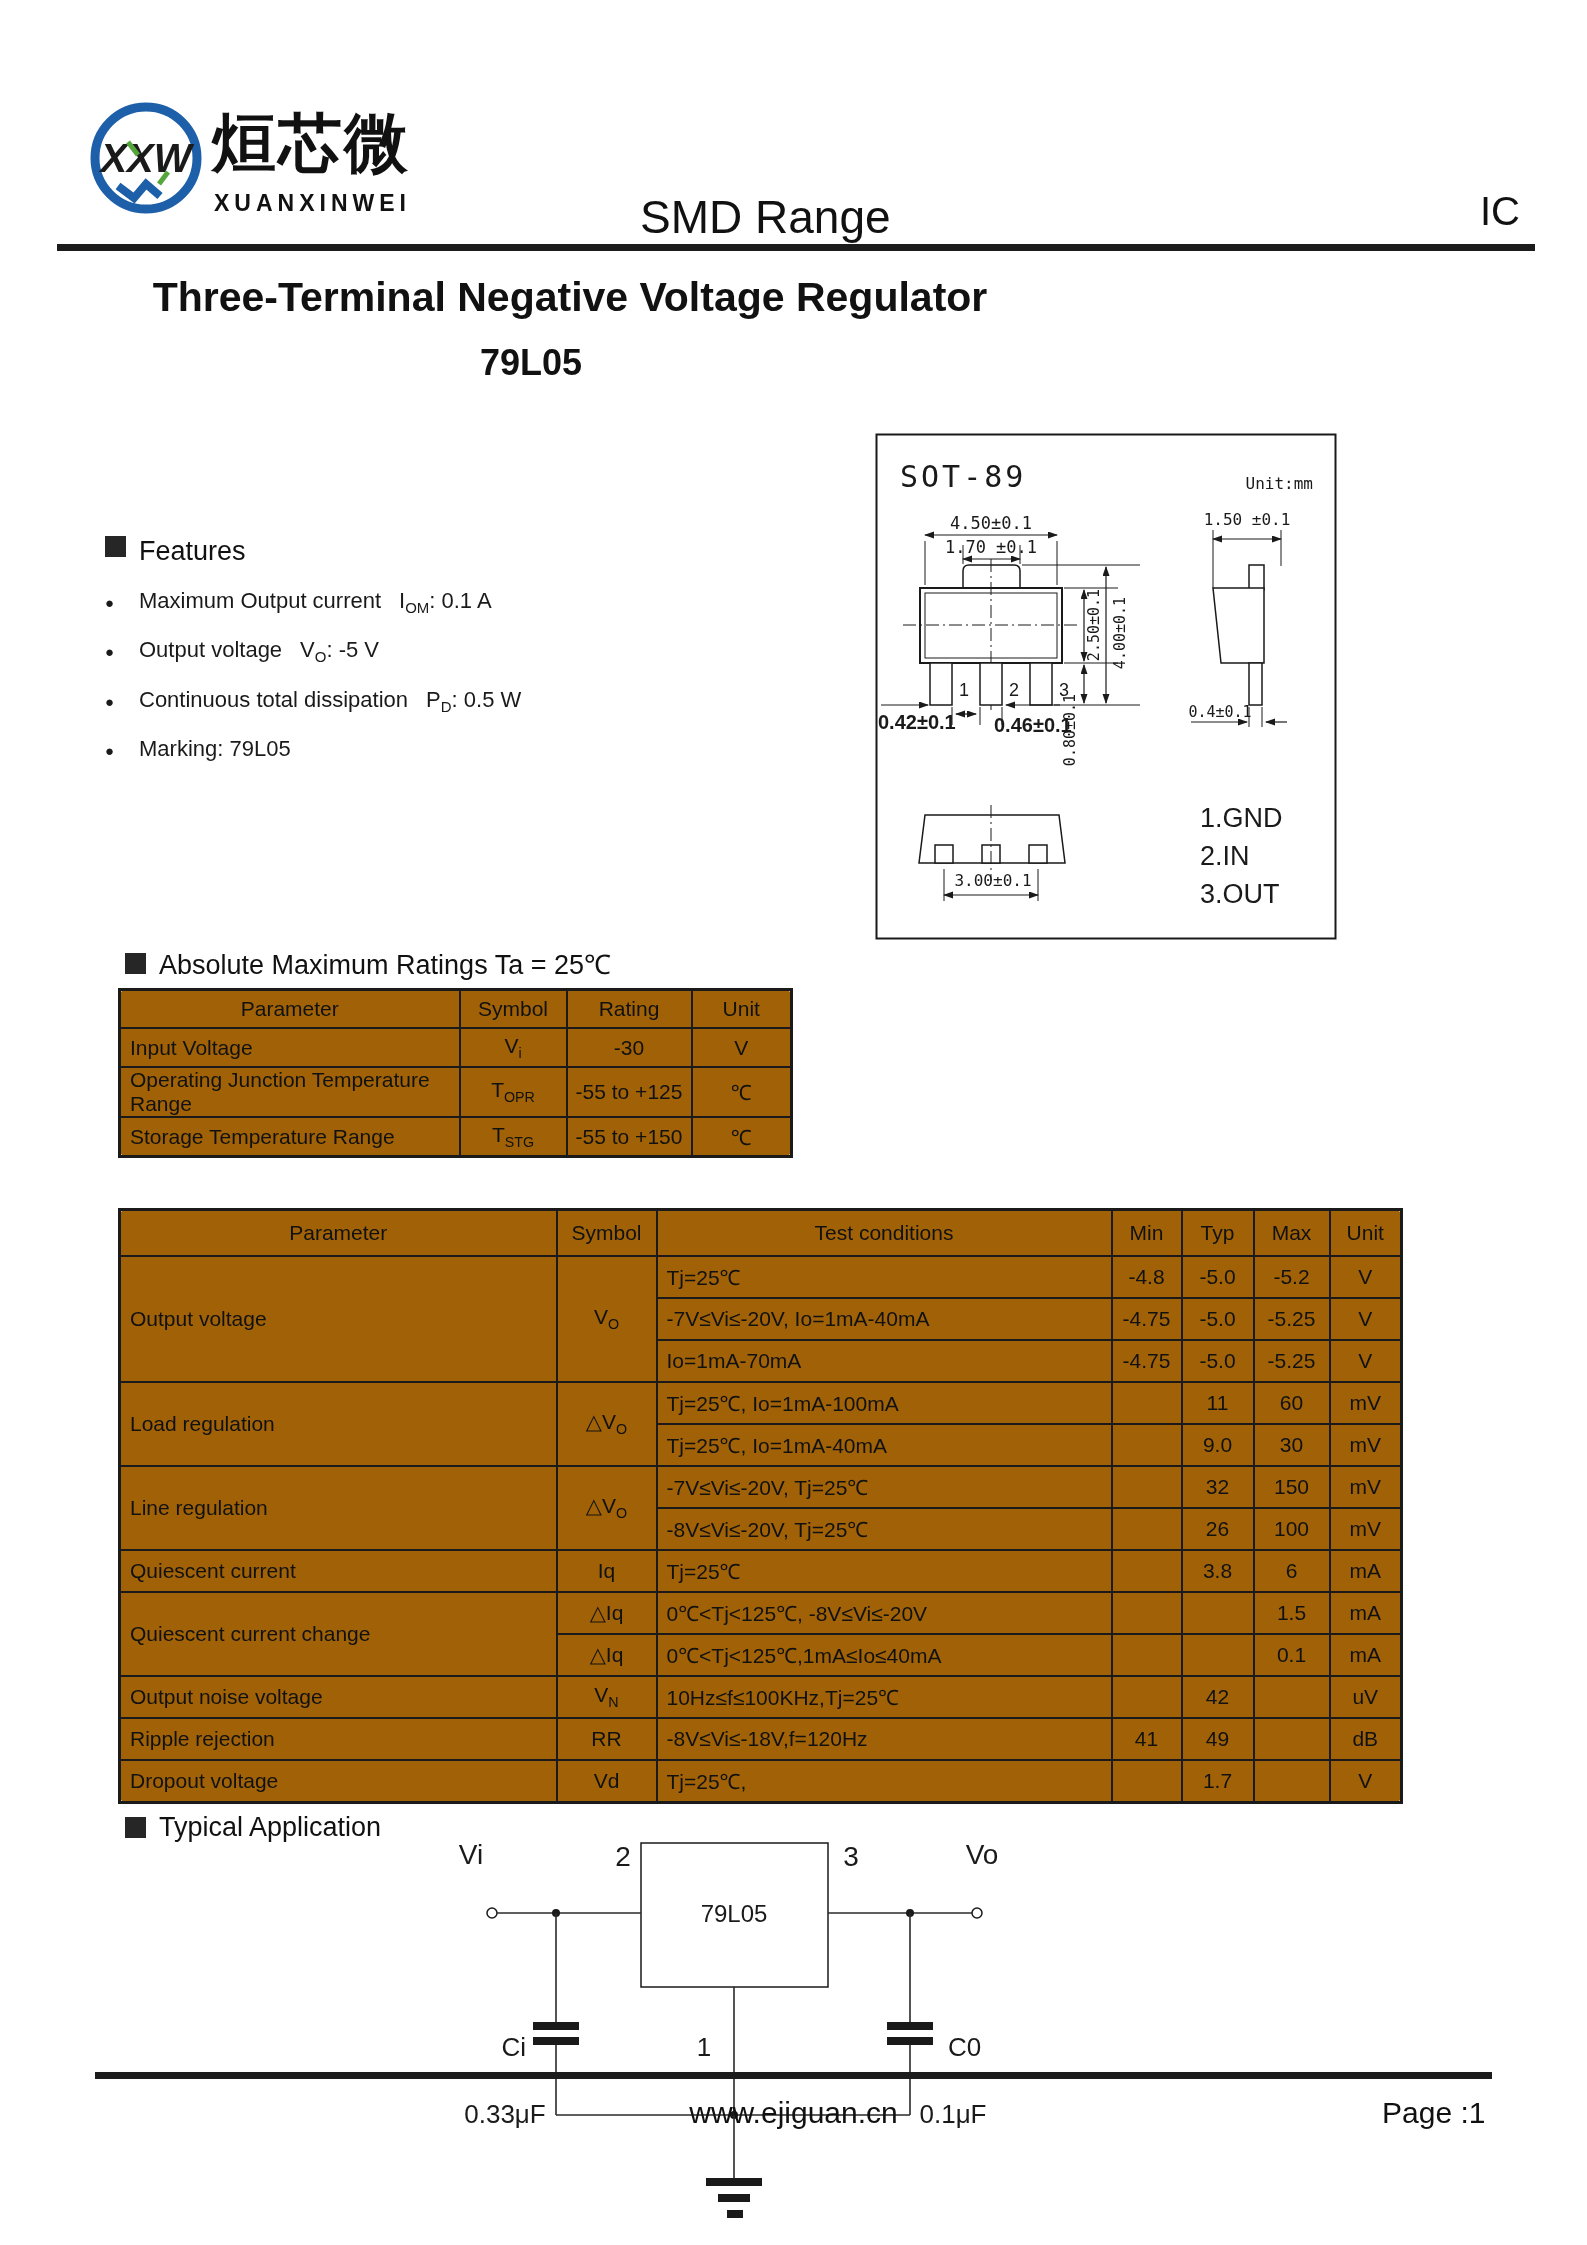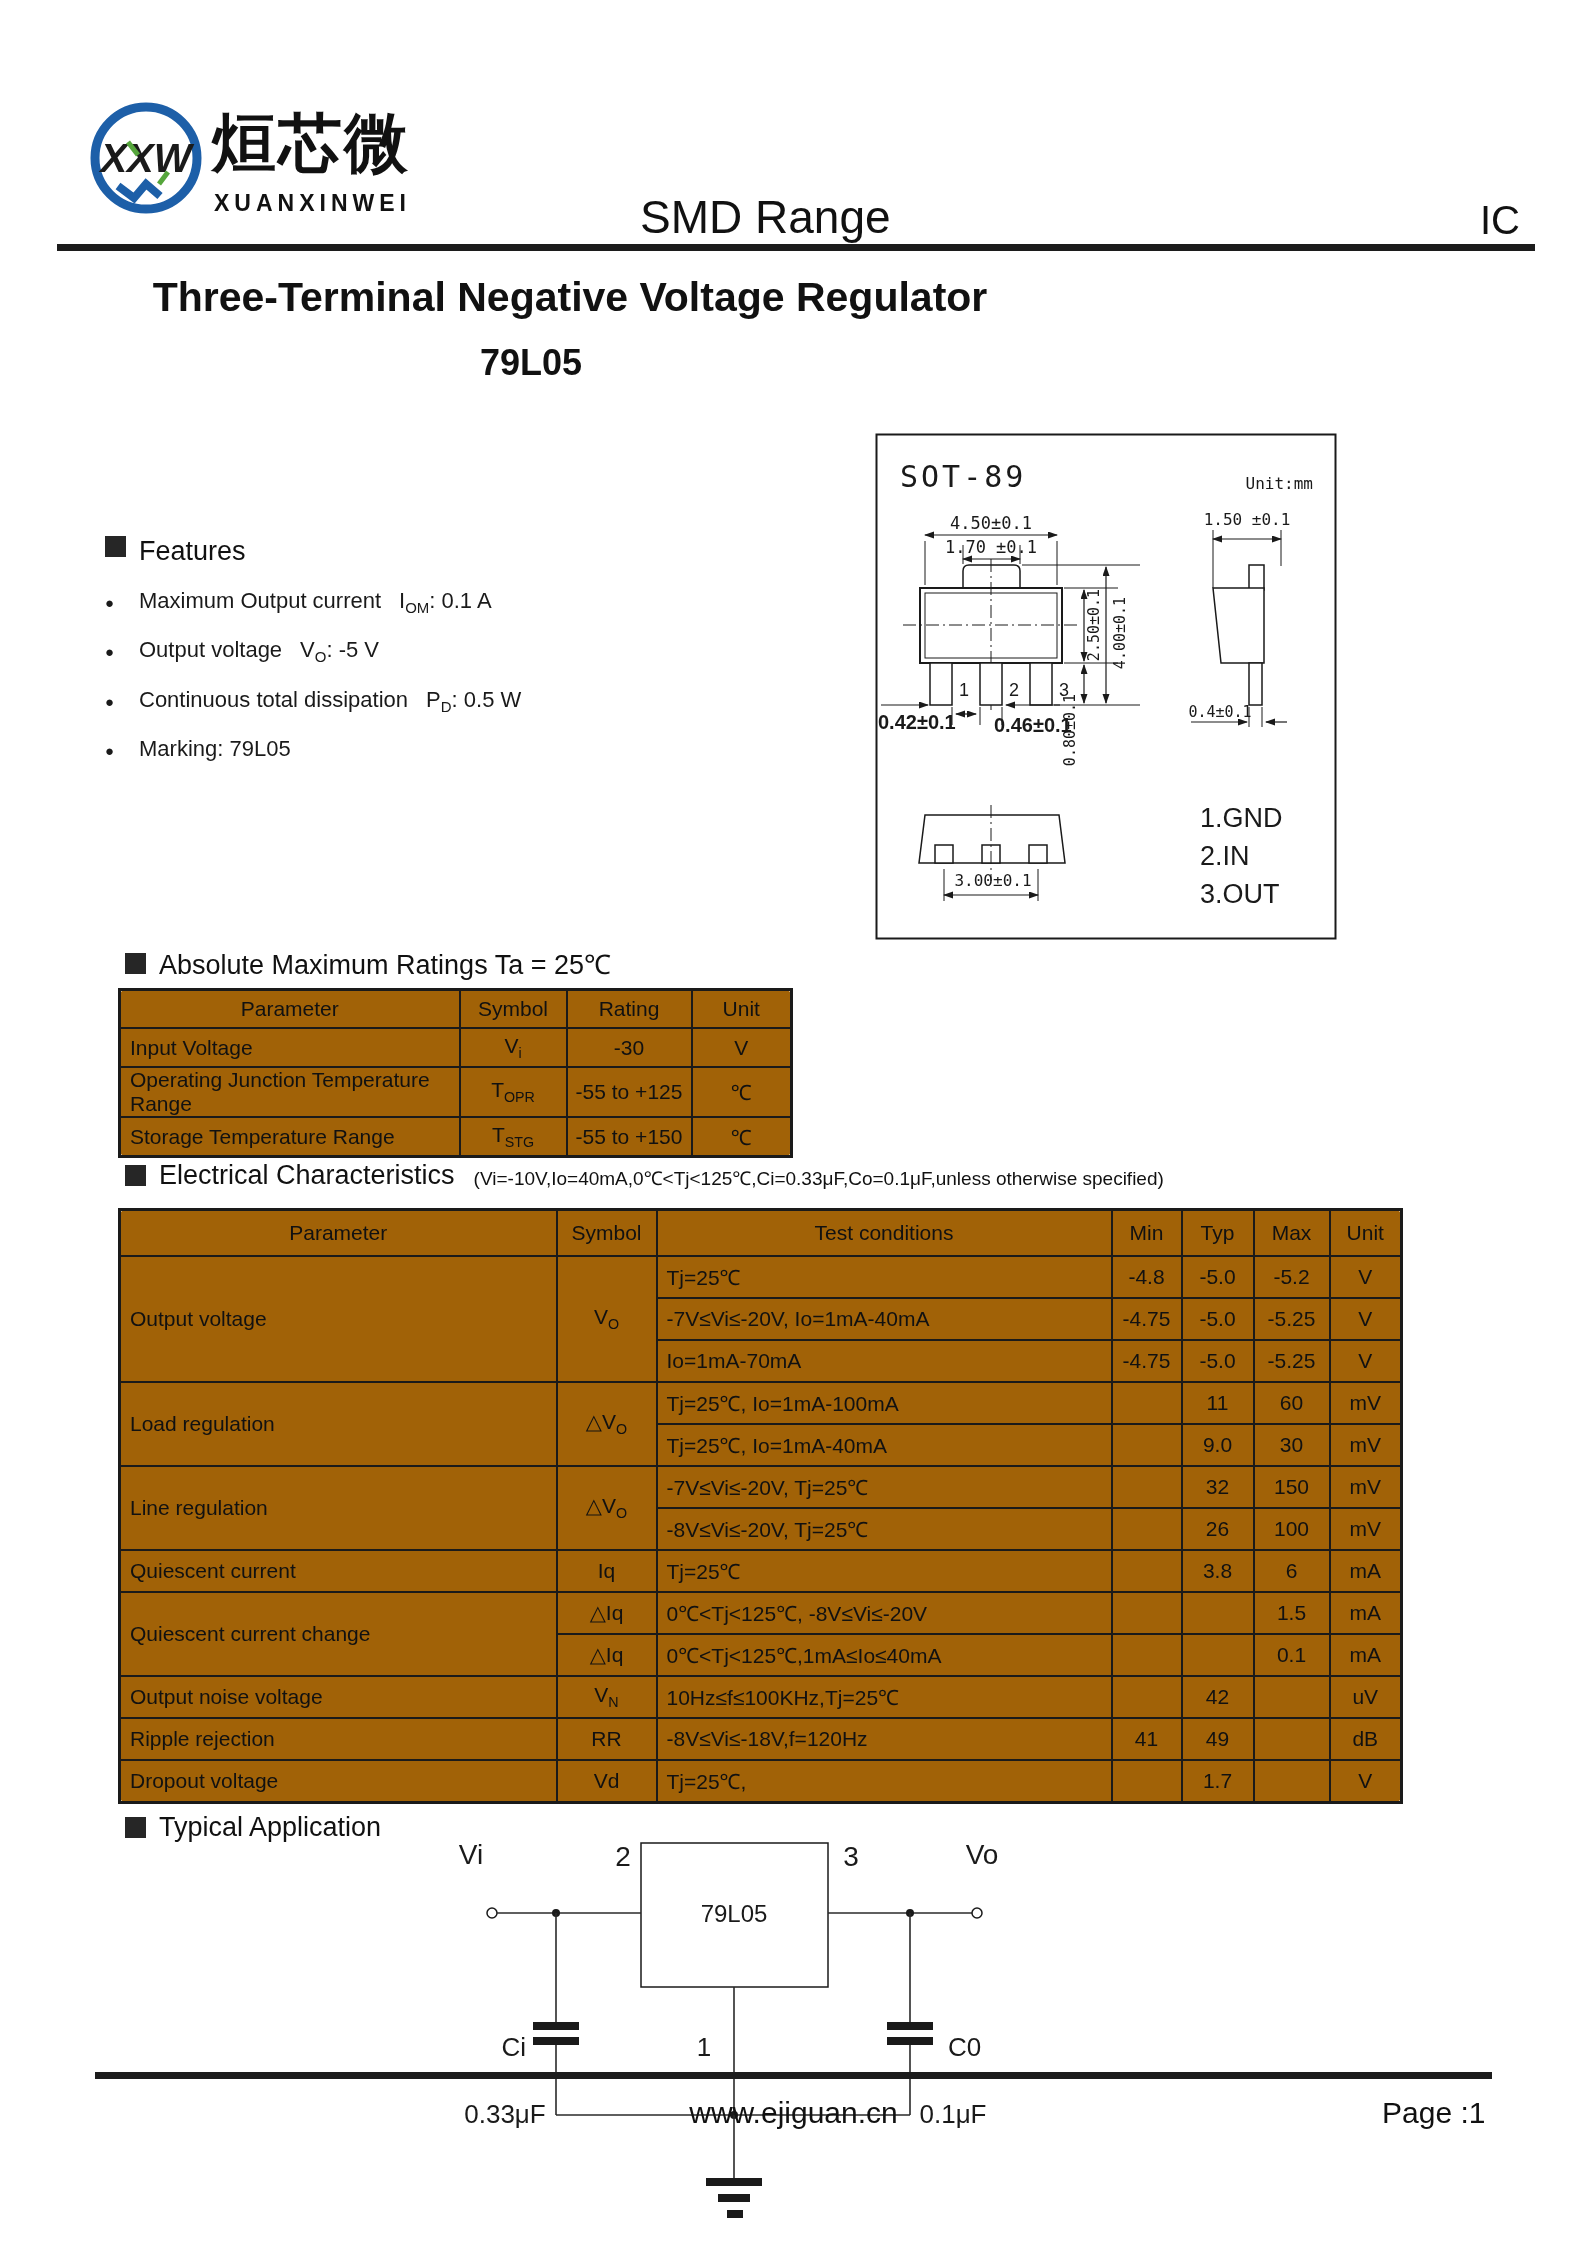--- a/index.html
+++ b/index.html
@@ -4,21 +4,21 @@
 <style>
   html,body{margin:0;padding:0;background:#e8e8e8;}
   .page{position:relative;width:1587px;height:2245px;background:#ffffff;margin:0 auto;
         font-family:"Liberation Sans",sans-serif;color:#1a1a1a;overflow:hidden;}
   .abs{position:absolute;}
 
   
   .logo-cn{position:absolute;left:212px;top:100px;font-size:64px;font-weight:bold;letter-spacing:2px;color:#111;}
   .logo-en{position:absolute;left:214px;top:182px;font-size:23px;font-weight:bold;letter-spacing:5px;color:#111;margin-top:8px;}
   .doc-type{position:absolute;left:640px;top:190px;font-size:46px;color:#111;}
-  .category{position:absolute;left:1480px;top:198px;font-size:40px;color:#111;}
+  .category{position:absolute;left:1480px;top:189px;font-size:40px;color:#111;}
   .header-rule{position:absolute;left:57px;top:244px;width:1478px;height:7px;background:#1c1c1c;}
 
   .main-title{position:absolute;left:0;top:274px;width:1140px;text-align:center;
               font-size:41px;font-weight:bold;color:#111;}
   .part-number{position:absolute;left:0;top:342px;width:1062px;text-align:center;
                font-size:36px;font-weight:bold;color:#111;}
 
   
   .sec{position:absolute;display:flex;align-items:center;gap:13px;padding-left:20px;}
   .sq{width:21px;height:21px;background:#262626;flex:0 0 auto;}
@@ -241,25 +241,20 @@
     </tr>
     <tr>
       <td class="l">Storage Temperature Range</td>
       <td><span>T</span><sub class="smallcap">STG</sub></td>
       <td>-55 to +150</td>
       <td>℃</td>
     </tr>
   </tbody>
     </table>
 
-  <div class="sec" style="left:105px;top:1160px;">
-    <span class="sq"></span>
-    <span class="sec-t">Electrical Characteristics</span>
-    <span class="sec-cond">(Vi=-10V,Io=40mA,0℃&lt;Tj&lt;125℃,Ci=0.33μF,Co=0.1μF,unless otherwise specified)</span>
-  </div>
 
   <table class="ds ec-table">
     <colgroup>
         <col style="width:437px">
         <col style="width:100px">
         <col style="width:455px">
         <col style="width:70px">
         <col style="width:72px">
         <col style="width:76px">
         <col style="width:72px">

